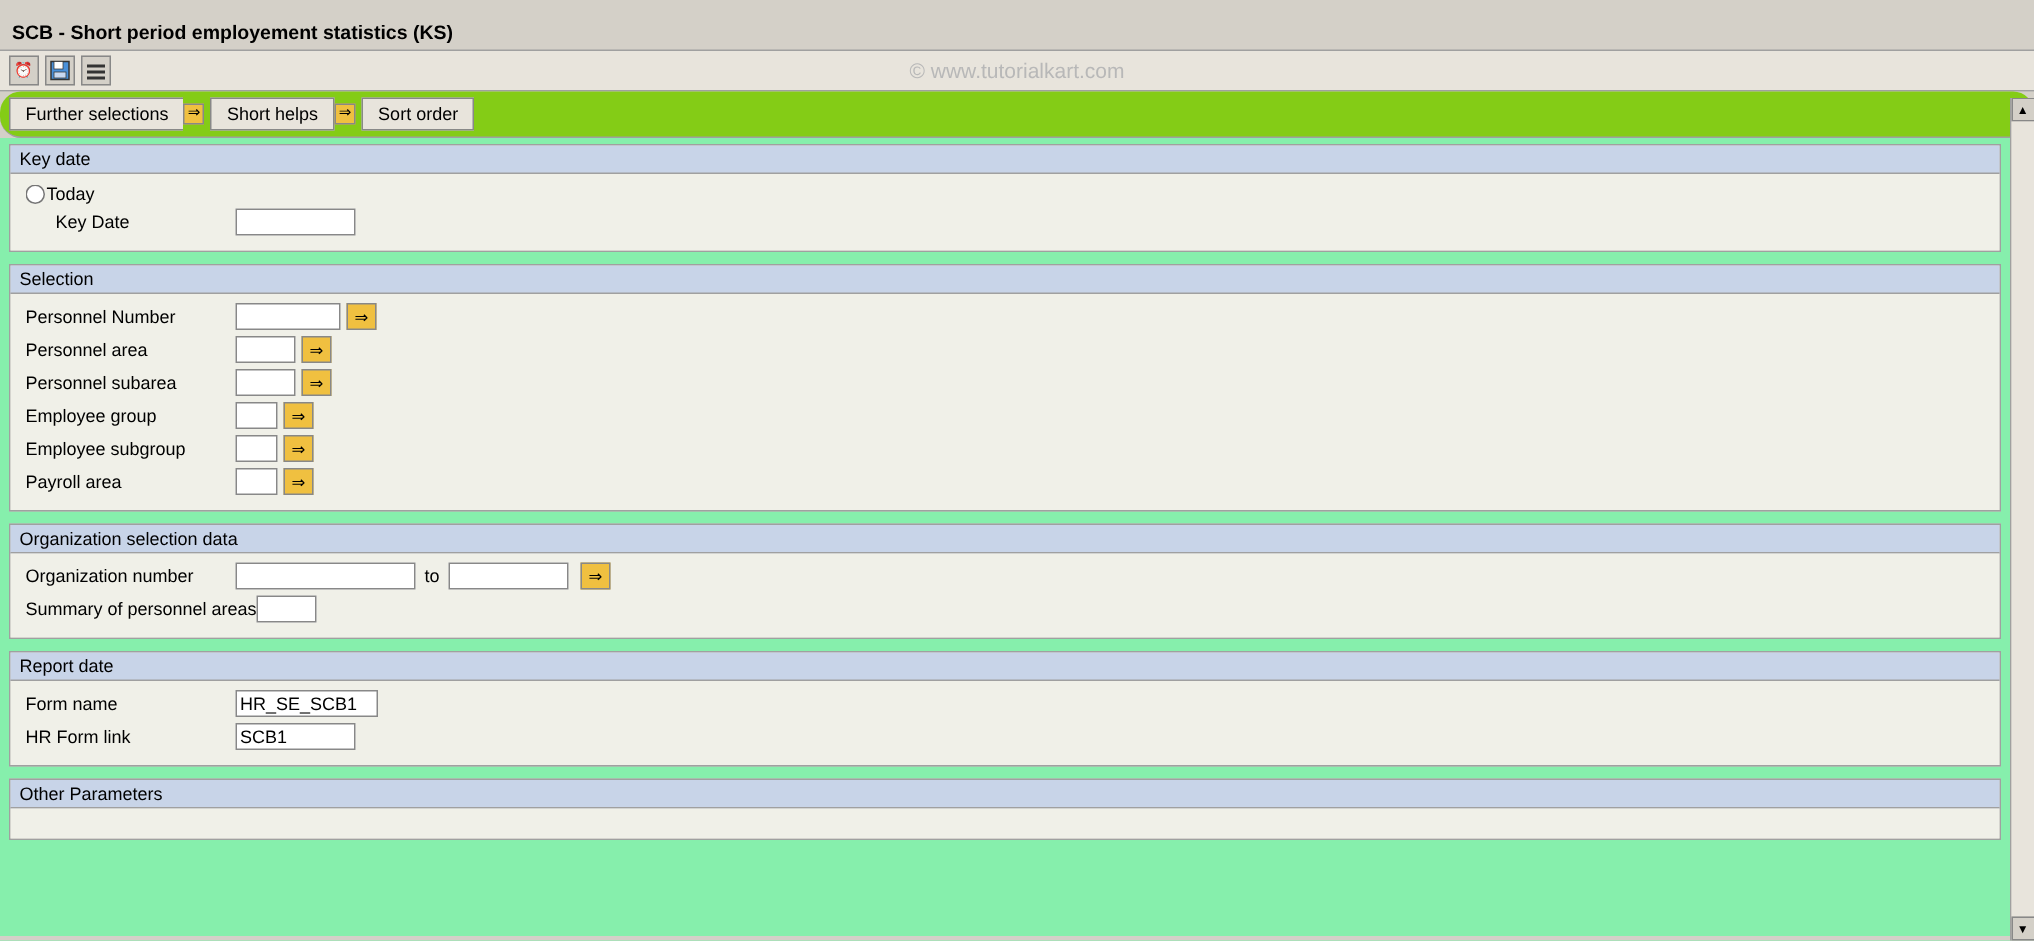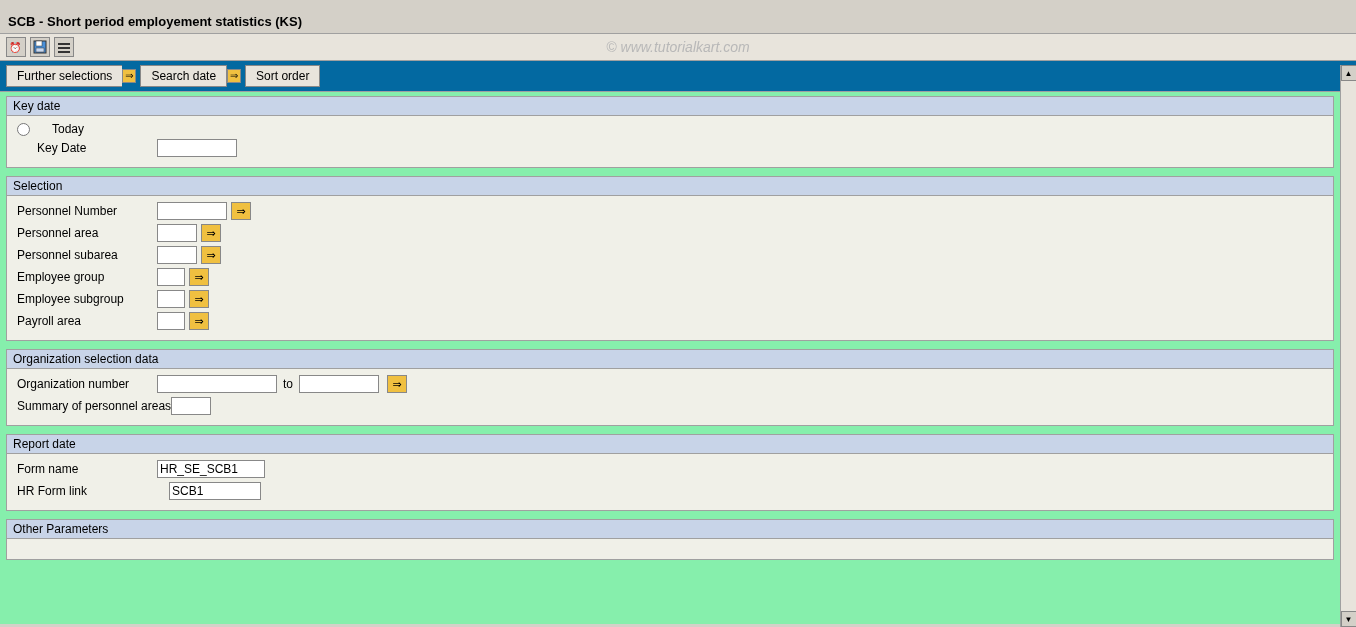--- a/index.html
+++ b/index.html
@@ -37,22 +37,23 @@
       align-items: center;
       justify-content: center;
       cursor: pointer;
       font-size: 10px;
     }
     .tab-row {
       display: flex;
       align-items: center;
       padding: 4px 6px;
       gap: 0;
-      background: #0369a1;
+      background: #84cc16;
       border-bottom: 1px solid #a0a0a0;
+      border-radius: 14px;
     }
     .tab-btn {
       background: #e8e4dc;
       border: 1px solid #888;
       padding: 3px 10px;
       cursor: pointer;
       font-size: 12px;
       display: flex;
       align-items: center;
       gap: 4px;
@@ -107,21 +108,21 @@
       background: #fff;
       height: 18px;
       font-size: 12px;
       padding: 0 2px;
       outline: none;
     }
     .radio-row {
       display: flex;
       align-items: center;
       margin-bottom: 3px;
-      gap: 22px;
+      gap: 1px;
     }
     .arrow-btn {
       width: 20px;
       height: 18px;
       background: #f0c040;
       border: 1px solid #888;
       display: inline-flex;
       align-items: center;
       justify-content: center;
       cursor: pointer;
@@ -180,30 +181,30 @@
         <rect x="3" y="8" width="8" height="4" fill="#c8d8f0" stroke="#333" stroke-width="0.5"></rect>
       </svg>
   </div>
   <div class="toolbar-icon" title="Menu">
     <svg width="14" height="14" viewBox="0 0 14 14">
         <rect x="1" y="3" width="12" height="2" fill="#333"></rect>
         <rect x="1" y="7" width="12" height="2" fill="#333"></rect>
         <rect x="1" y="11" width="12" height="2" fill="#333"></rect>
       </svg>
   </div>
-  <span style="position:absolute;left:50%;transform:translateX(-50%);color:#b8b8b8;font-size:14px;pointer-events:none;font-style:italic;">© www.tutorialkart.com</span>
+  <span style="position:absolute;left:50%;transform:translateX(-50%);color:#b8b8b8;font-size:14px;pointer-events:none;">© www.tutorialkart.com</span>
 </div>
 
 <div class="tab-row">
   <button class="tab-btn">
     <span>Further selections</span>
   </button>
   <div class="tab-arrow">⇒</div>
   <button class="tab-btn" style="margin-left:4px;">
-    <span>Search date</span>
+    <span>Short helps</span>
   </button>
   <div class="tab-arrow">⇒</div>
   <button class="tab-btn" style="margin-left:4px;">
     <span>Sort order</span>
   </button>
 </div>
 
 <div class="content-wrapper">
   <div class="main-content">
 
@@ -280,25 +281,25 @@
       </div>
     </div>
 
     <div class="section">
       <div class="section-header">
         <span>Report date</span>
       </div>
       <div class="section-body">
         <div class="form-row">
           <span class="form-label">Form name</span>
-          <input class="form-input" type="text" style="width: 108px;" value="HR_SE_SCB1">
+          <input class="form-input" type="text" style="width: 95px;" value="HR_SE_SCB1">
         </div>
         <div class="form-row">
           <span class="form-label">HR Form link</span>
-          <input class="form-input" type="text" style="width: 92px; margin-left: 12px;" value="SCB1">
+          <input class="form-input" type="text" style="width: 80px;" value="SCB1">
         </div>
       </div>
     </div>
 
     <div class="section">
       <div class="section-header">
         <span>Other Parameters</span>
       </div>
       <div class="section-body" style="min-height:20px;">
       </div>

